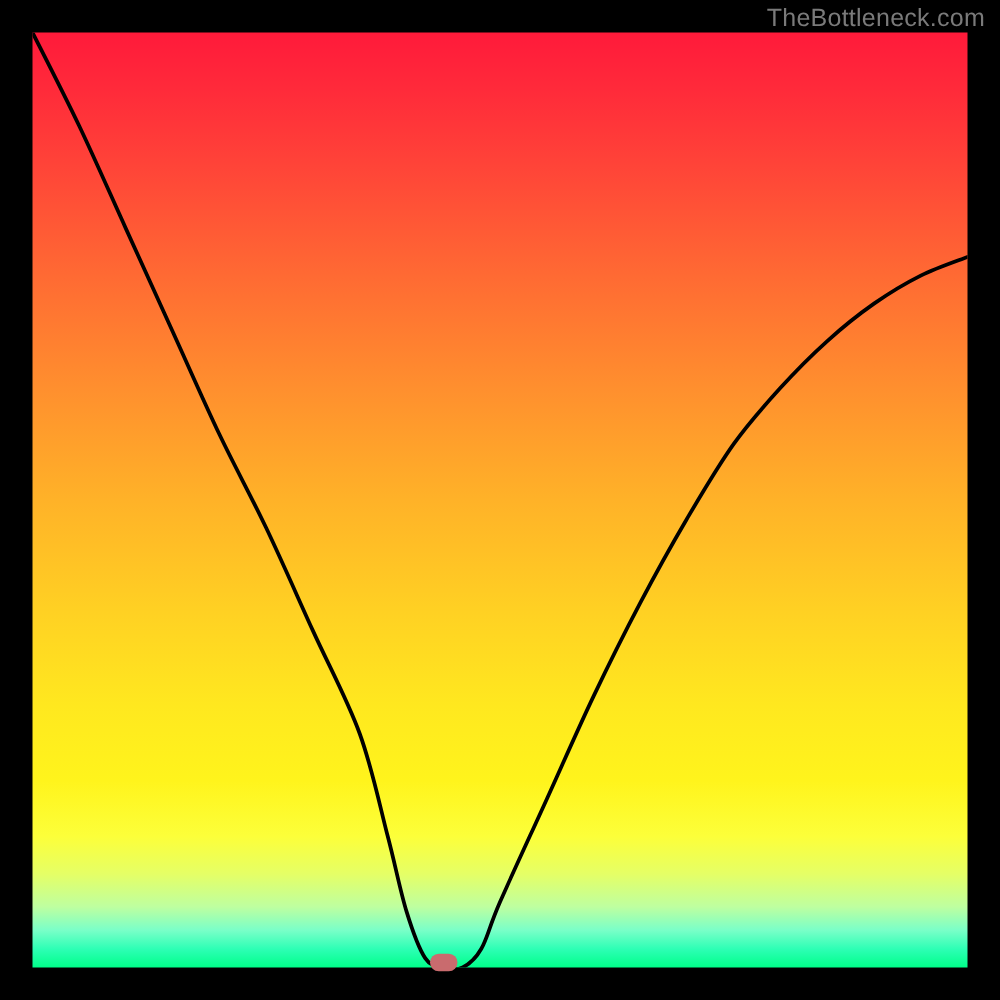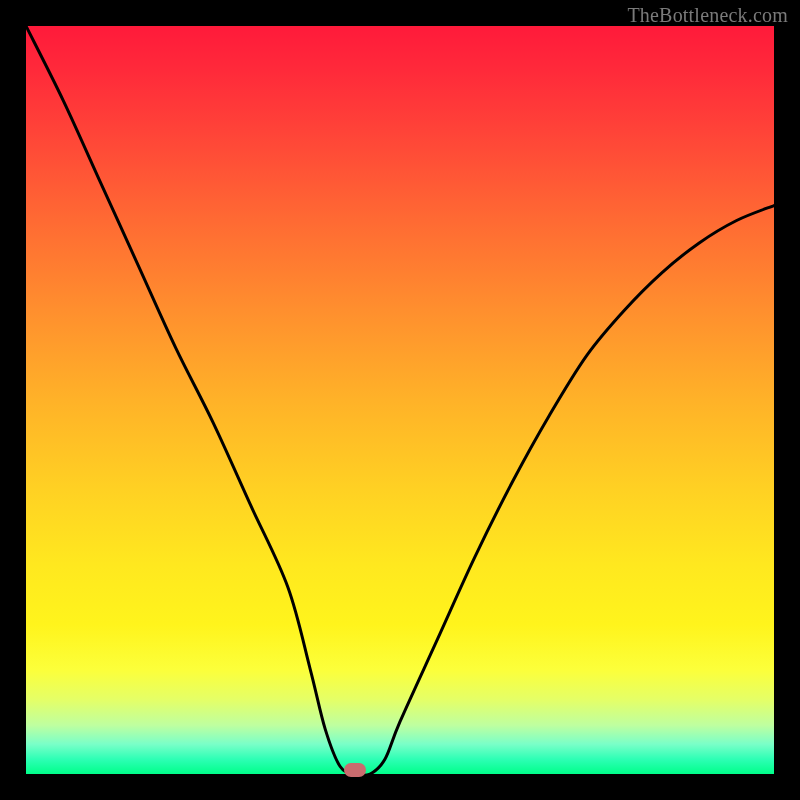--- a/index.html
+++ b/index.html
@@ -45,21 +45,20 @@
   }
   .watermark {
     position: absolute;
     top: 4px;
     right: 12px;
     color: #7a7a7a;
     font-size: 20px;
     font-weight: 500;
     letter-spacing: 0.2px;
     user-select: none;
-    font-family: Liberation Serif, serif;
   }
   .curve-svg {
     position: absolute;
     left: 26px;
     top: 26px;
     width: 748px;
     height: 748px;
     pointer-events: none;
   }
   .marker {

